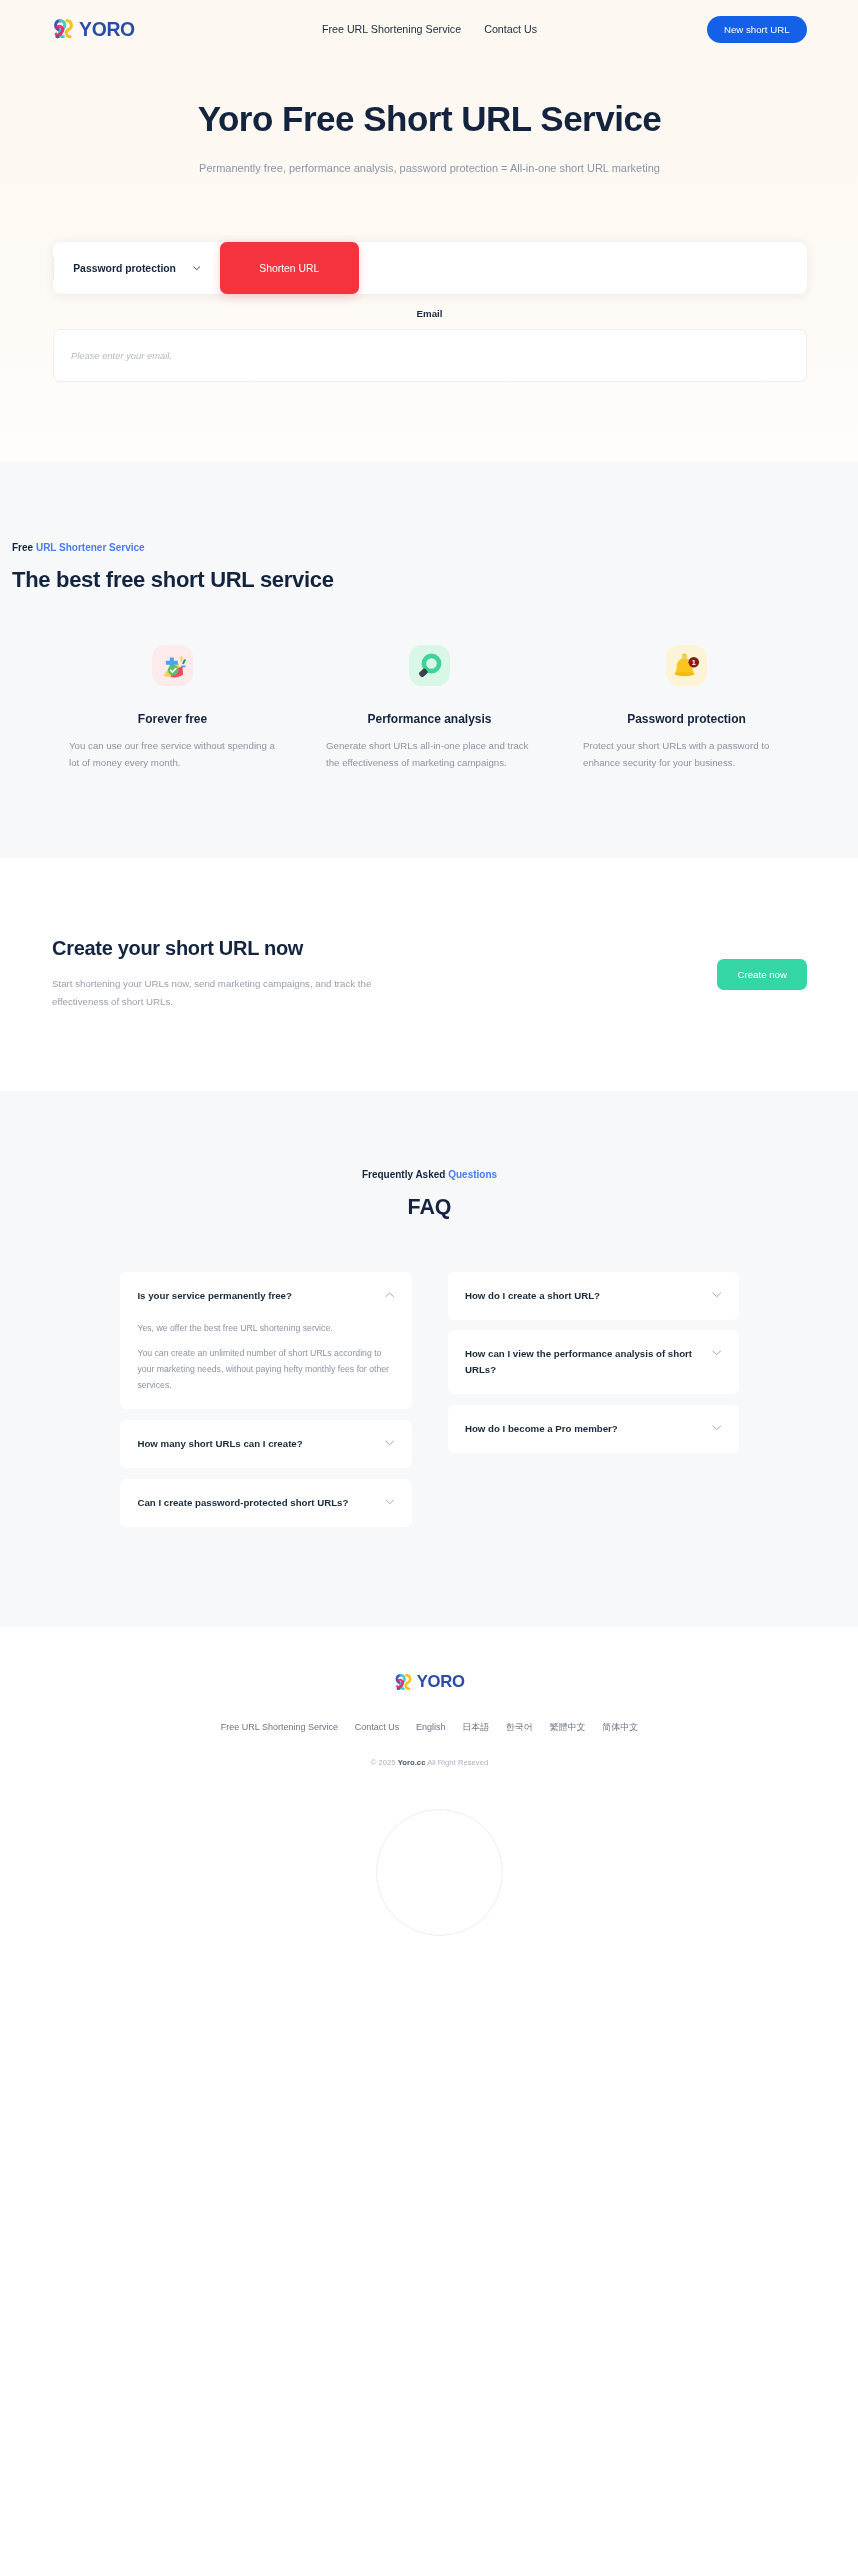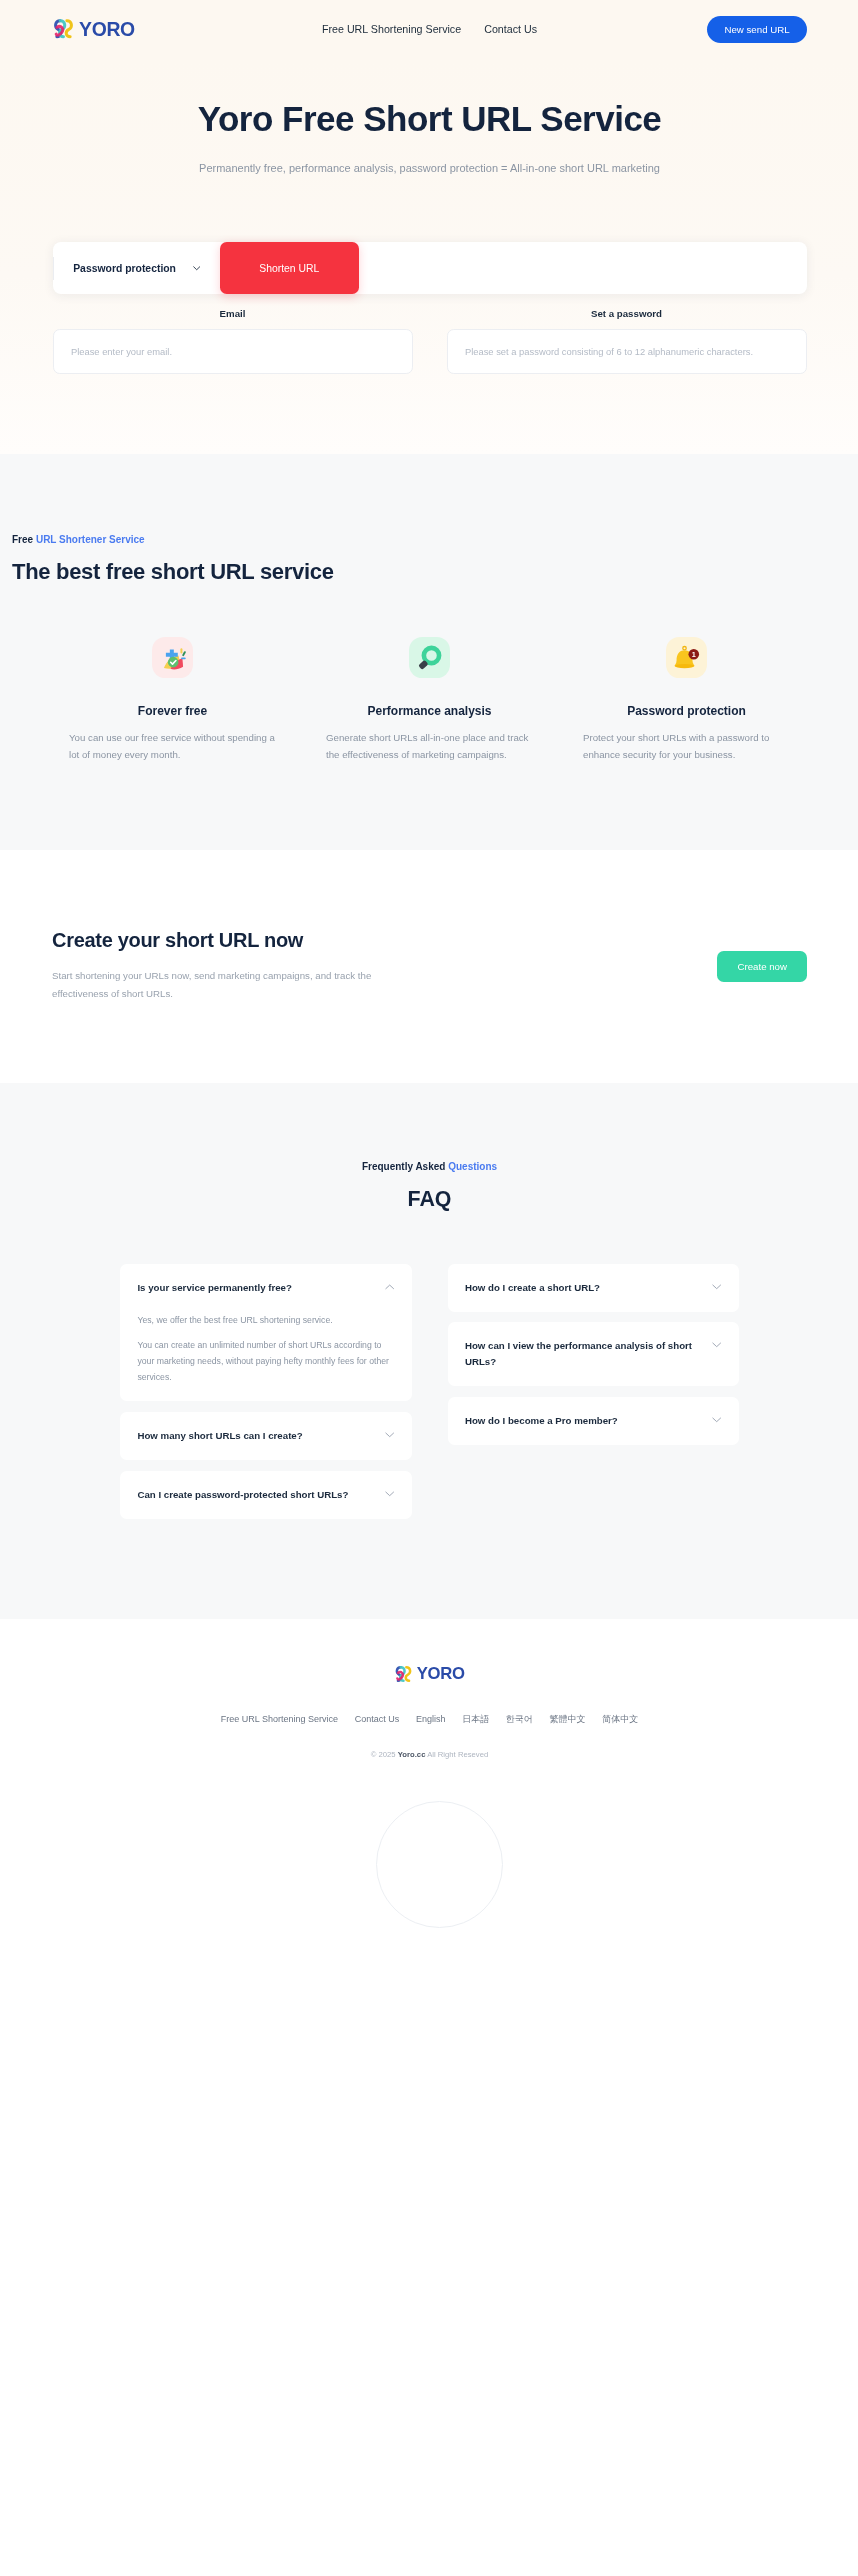--- a/index.html
+++ b/index.html
@@ -133,29 +133,30 @@
   .field { flex: 1; }
   .field-label {
     text-align: center;
     font-size: 9.7px;
     color: #1b2a3d;
     font-weight: 700;
     margin-bottom: 9.4px;
   }
   .field-input {
     width: 100%;
-    height: 45px;
+    height: 53px;
     border: 0.7px solid #eceef2;
     border-radius: 6.7px;
     background: #fff;
     outline: none;
     font-size: 9.4px;
     color: #3c4654;
     padding: 0 17.4px;
     font-family: "Liberation Sans", sans-serif;
+    font-style: italic;
   }
   .field-input::placeholder { color: #b4bbc6; }
 
   
   .features {
     background: #f7f8f9;
     padding: 80px 12px 86px;
     text-align: left;
   }
   .eyebrow { font-size: 10px; font-weight: 700; color: #14243e; }
@@ -329,21 +330,21 @@
       </svg>
     </span>
     <span class="logo-text">YORO</span>
   </div>
 
   <nav class="nav">
     <a href="#">Free URL Shortening Service</a>
     <a href="#">Contact Us</a>
   </nav>
 
-  <button class="btn-new">New send URL</button>
+  <button class="btn-new">New short URL</button>
 </div>
 
 <section class="hero">
   <h1>Yoro Free Short URL Service</h1>
   <div class="hero-sub">Permanently free, performance analysis, password protection = All-in-one short URL marketing</div>
 
   <div class="form-wrap">
     <div class="form-row1">
       <div class="divider-v"></div>
       <div class="select-wrap">
@@ -354,24 +355,20 @@
             </svg>
         </span>
       </div>
       <button class="btn-shorten">Shorten URL</button>
     </div>
 
     <div class="form-row2">
       <div class="field">
         <div class="field-label">Email</div>
         <input class="field-input" type="text" placeholder="Please enter your email." style="">
-      </div>
-      <div class="field">
-        <div class="field-label">Set a password</div>
-        <input class="field-input" type="text" placeholder="Please set a password consisting of 6 to 12 alphanumeric characters." style="">
       </div>
     </div>
   </div>
 </section>
 
 <section class="features">
   <div class="eyebrow">
     <span>Free </span><span class="accent">URL Shortener Service</span>
   </div>
   <h2 class="sec-title">The best free short URL service</h2>

